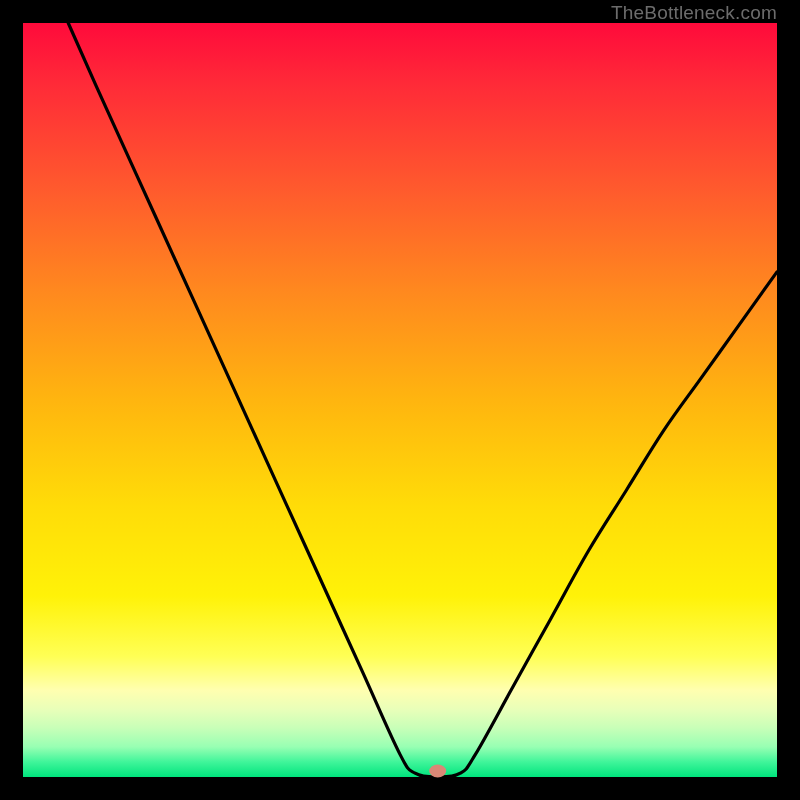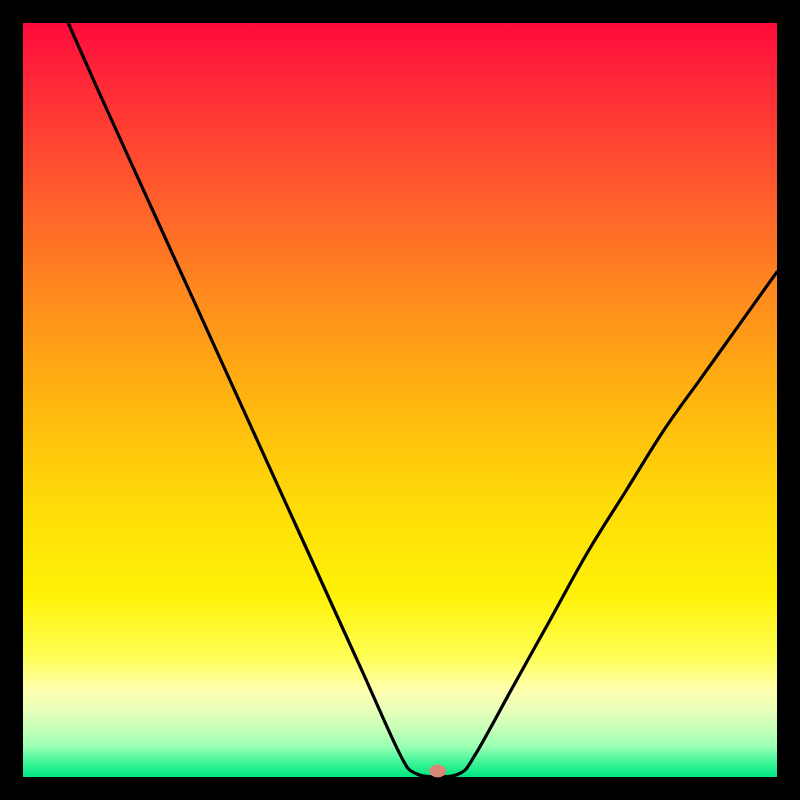--- a/index.html
+++ b/index.html
@@ -64,18 +64,19 @@
     height: 754px;
     overflow: visible;
   }
 </style>
 </head>
 <body>
 
 <div class="frame">
   <div class="plot-bg"></div>
 
+  <div class="watermark">TheBottleneck.com</div>
 
   <svg viewBox="0 0 754 754" preserveAspectRatio="none">
     <path id="curve-path" fill="none" stroke="#000000" stroke-width="3.2" stroke-linecap="round" stroke-linejoin="round" d="M 45.239999999999995 0 C 50.6688 12.214800000000002, 63.18520000000001 40.71600000000002, 75.4 67.86000000000001 C 87.6148 95.004, 99.52799999999999 120.94159999999995, 113.1 150.79999999999995 C 126.672 180.65839999999994, 137.228 203.8816, 150.8 233.74 C 164.372 263.5984, 174.928 286.8216, 188.5 316.68 C 202.072 346.5384, 212.628 369.7616, 226.2 399.62 C 239.772 429.4784, 250.32799999999997 452.7016, 263.9 482.56 C 277.472 512.4184, 288.028 535.6416, 301.6 565.5 C 315.172 595.3584, 325.728 618.5816, 339.3 648.4399999999999 C 352.872 678.2983999999999, 367.4996 713.0577999999999, 377 731.38 C 386.5004 749.7022000000001, 385.29400000000004 746.1584, 392.08000000000004 750.23 C 398.86600000000004 754.3016, 406.55680000000007 754, 414.70000000000005 754 C 422.8432 754, 430.534 754.3016, 437.32 750.23 C 444.106 746.1584, 442.89959999999996 746.9878, 452.4 731.38 C 461.9004 715.7722, 476.528 687.9496, 490.1 663.52 C 503.672 639.0903999999999, 514.228 620.0896, 527.8 595.66 C 541.372 571.2303999999999, 551.928 550.8724, 565.5 527.8 C 579.072 504.72759999999994, 589.628 489.1952, 603.2 467.48 C 616.772 445.76480000000004, 627.328 427.518, 640.9 407.15999999999997 C 654.472 386.80199999999996, 665.028 373.38079999999997, 678.6 354.38 C 692.172 335.3792, 702.728 320.60080000000005, 716.3 301.6 C 729.872 282.5992, 747.2139999999999 258.3204, 754 248.82"></path>
     <ellipse id="marker-dot" rx="8.5" ry="6.5" cx="414.70000000000005" cy="748" fill="#d98876"></ellipse>
   </svg>
 </div>
 
 </body></html>

